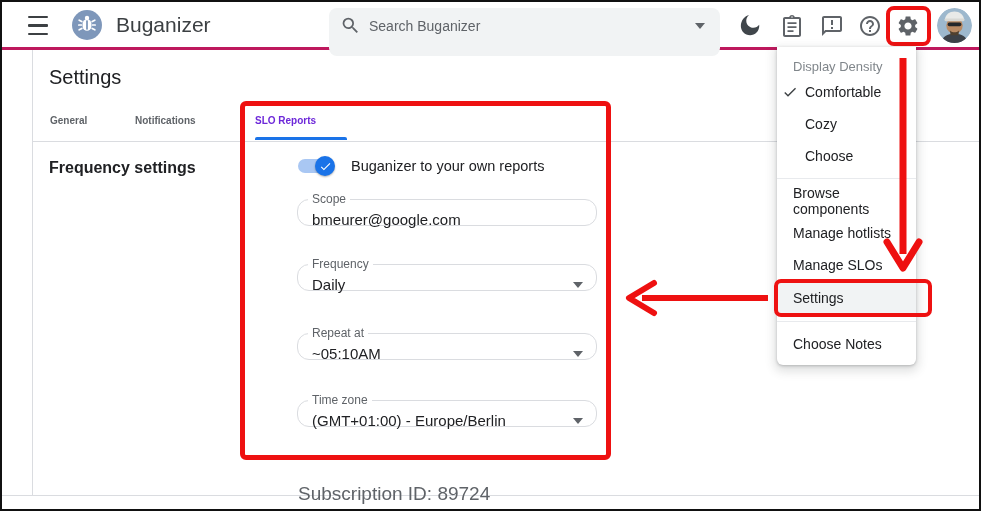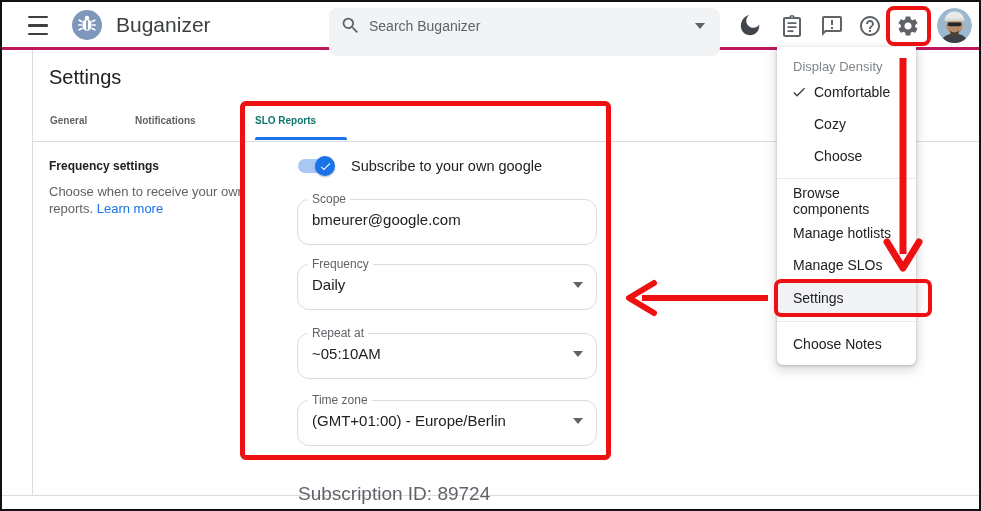--- a/index.html
+++ b/index.html
@@ -31,58 +31,58 @@
   .avatar { position:absolute; left:935px; top:6px; width:35px; height:35px;
             border-radius:50%; overflow:hidden; cursor:pointer; }
 
   
   .vline { position:absolute; left:30px; top:48px; width:1px; height:445px; background:#dadce0; }
   .hline-bottom { position:absolute; left:0; top:493px; width:100%; height:1px; background:#dadce0; }
   .page-title { position:absolute; left:47px; top:64px; font-size:20px; color:#202124; }
 
   .tab-divider { position:absolute; left:31px; top:139px; width:950px; height:1px; background:#dadce0; }
   .tab { position:absolute; top:113px; font-size:10px; font-weight:bold; color:#5f6368; cursor:pointer; }
-  .tab.active { color:#0f766e; }
+  .tab.active { color:#6d28d9; }
   .tab-underline { position:absolute; left:253px; top:135px; width:92px; height:3px;
                    background:#1a73e8; border-radius:2px 2px 0 0; }
 
   
-  .freq-heading { position:absolute; left:47px; top:157px; font-size:12px; font-weight:bold; color:#202124; }
+  .freq-heading { position:absolute; left:47px; top:157px; font-size:16px; font-weight:bold; color:#202124; }
   .freq-desc { position:absolute; left:47px; top:181px; width:200px; font-size:13px;
                line-height:17px; color:#5f6368; }
   .learn-more { color:#1a73e8; text-decoration:none; cursor:pointer; }
 
   
   .toggle-row { position:absolute; left:296px; top:154px; display:flex; align-items:center; }
   .toggle { position:relative; width:37px; height:20px; cursor:pointer; }
   .toggle .track { position:absolute; left:0; top:3px; width:34px; height:14px;
                    border-radius:7px; background:#a9c7f3; }
   .toggle .thumb { position:absolute; right:0; top:0; width:20px; height:20px; border-radius:50%;
                    background:#1a73e8; display:flex; align-items:center; justify-content:center;
                    box-shadow:0 1px 2px rgba(0,0,0,.3); }
   .toggle-label { margin-left:16px; font-size:14.5px; color:#202124; }
 
-  .field { position:absolute; left:295px; width:300px; height:46px;
+  .field { position:absolute; left:295px; width:300px; height:27px;
            border:1px solid #dadce0; border-radius:12px; background:#fff; cursor:pointer; }
   .field-label { position:absolute; top:-7px; left:10px; background:#fff; padding:0 4px;
                  font-size:12px; color:#5f6368; line-height:12px; }
   .field-value { line-height:39px; padding:0 14px; font-size:15px; color:#202124; white-space:nowrap; }
   .field .dd-tri { position:absolute; right:13px; top:17px; }
 
   .subscription { position:absolute; left:296px; top:481px; font-size:19px; color:#5f6368; }
 
   
   .menu { position:absolute; left:775px; top:45px; width:139px; height:318px; background:#fff;
           border-radius:0 0 6px 6px; z-index:20; padding-top:10px;
           box-shadow:0 1px 3px rgba(60,64,67,.3), 0 4px 10px 3px rgba(60,64,67,.15); }
   .menu-header { height:19px; padding-left:16px; font-size:13px; color:#80868b;
                  display:flex; align-items:center; }
   .menu-row { height:32px; display:flex; align-items:center; font-size:14px; color:#202124;
               cursor:pointer; }
-  .menu-row.density { padding-left:14px; }
+  .menu-row.density { padding-left:5px; }
   .menu-row.density .check-slot { width:18px; display:flex; align-items:center; }
   .menu-row.density .opt-label { margin-left:5px; }
   .menu-row.plain { padding-left:16px; }
   .menu-row.highlight { background:#f1f3f4; height:34px; }
   .menu-divider { height:1px; background:#e8eaed; margin:6px 0; }
 
   
   .red-box { position:absolute; border:4px solid #ee1111; border-radius:8px;
              pointer-events:none; z-index:15; background:transparent; }
   #box-gear { left:884px; top:4px; width:45px; height:40px; }
@@ -162,34 +162,31 @@
   <div class="hline-bottom"></div>
   <div class="page-title">Settings</div>
 
   <div class="tab-divider"></div>
   <div class="tab" style="left:48px">General</div>
   <div class="tab" style="left:133px">Notifications</div>
   <div class="tab active" style="left:253px">SLO Reports</div>
   <div class="tab-underline"></div>
 
   <div class="freq-heading">Frequency settings</div>
-  <p class="freq-desc"><span>Choose when to receive your own reports.</span>
-    <a class="learn-more">Learn more</a>
-  </p>
 
   <div class="toggle-row">
     <div class="toggle">
       <div class="track"></div>
       <div class="thumb">
         <svg viewBox="0 0 24 24" width="13" height="13" fill="#fff">
           <path d="M9 16.17 4.83 12l-1.42 1.41L9 19 21 7l-1.41-1.41z"></path>
         </svg>
       </div>
     </div>
-    <div class="toggle-label">Subscribe to your own google</div>
+    <div class="toggle-label">Buganizer to your own reports</div>
   </div>
 
   <div class="field" style="top:197px">
     <div class="field-label">Scope</div>
     <div class="field-value">bmeurer@google.com</div>
   </div>
 
   <div class="field" style="top:262px">
     <div class="field-label">Frequency</div>
     <div class="field-value">Daily</div>

